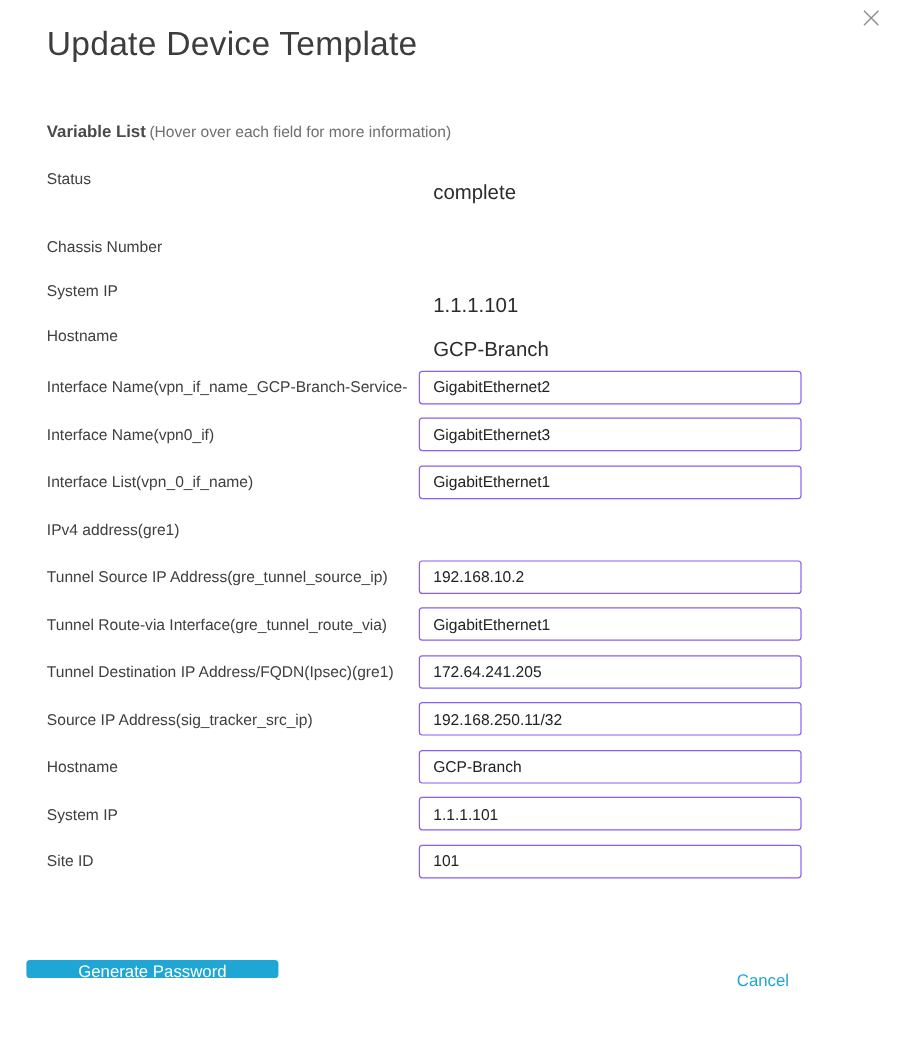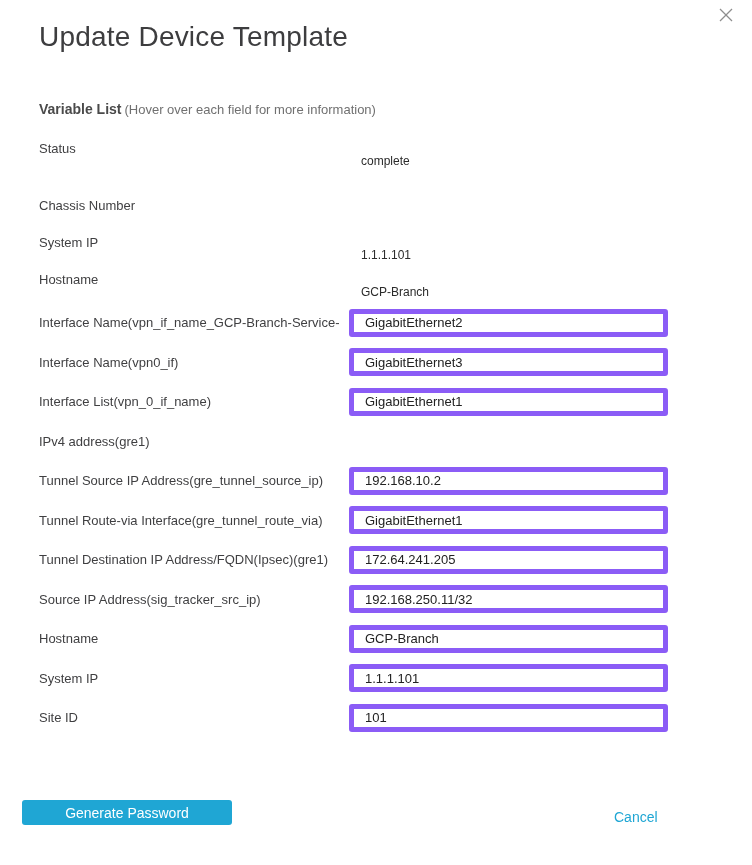--- a/index.html
+++ b/index.html
@@ -54,49 +54,49 @@
   .field-label {
     width: 310px;
     flex: none;
     font-size: 13px;
     color: #3f3f41;
     white-space: nowrap;
     overflow: hidden;
   }
   .static-value {
     padding-left: 12px;
-    font-size: 12px;
+    font-size: 17px;
     color: #2b2b2b;
     white-space: nowrap;
     margin-top: 24px;
   }
 
   .input-rows { margin-top: 5px; }
   .row.editable { height: 39.5px; }
   .field-input {
     width: 319px;
     height: 28px;
-    border: 5px solid #8b5cf6;
+    border: 1px solid #8b5cf6;
     border-radius: 3px;
     padding: 0 11px;
     font-size: 13px;
     color: #222;
     font-family: "Liberation Sans", sans-serif;
     background: #fff;
     outline: none;
   }
 
   .footer {
     position: absolute;
     left: 0; top: 800px;
     width: 752px; height: 40px;
   }
   .btn {
     position: absolute;
-    height: 25px;
+    height: 15px;
     border: none;
     border-radius: 3px;
     background: var(--accent);
     color: #ffffff;
     font-size: 14px;
     font-family: "Liberation Sans", sans-serif;
     cursor: pointer;
   }
   .btn-generate { left: 22px; top: 0; width: 210px; }
   .btn-update  { left: 431px; top: 0; width: 127px; }

